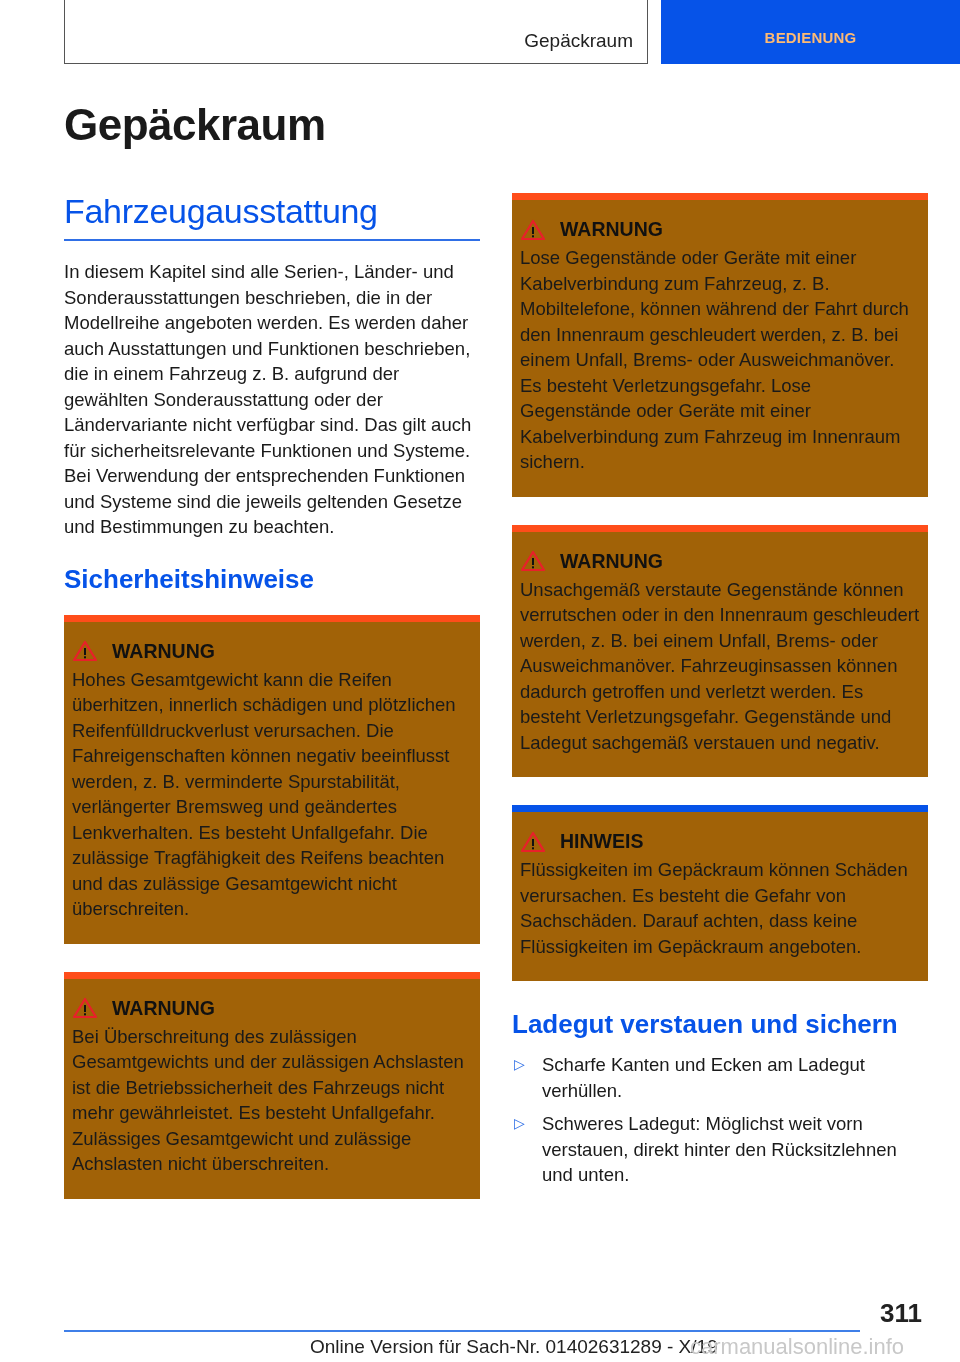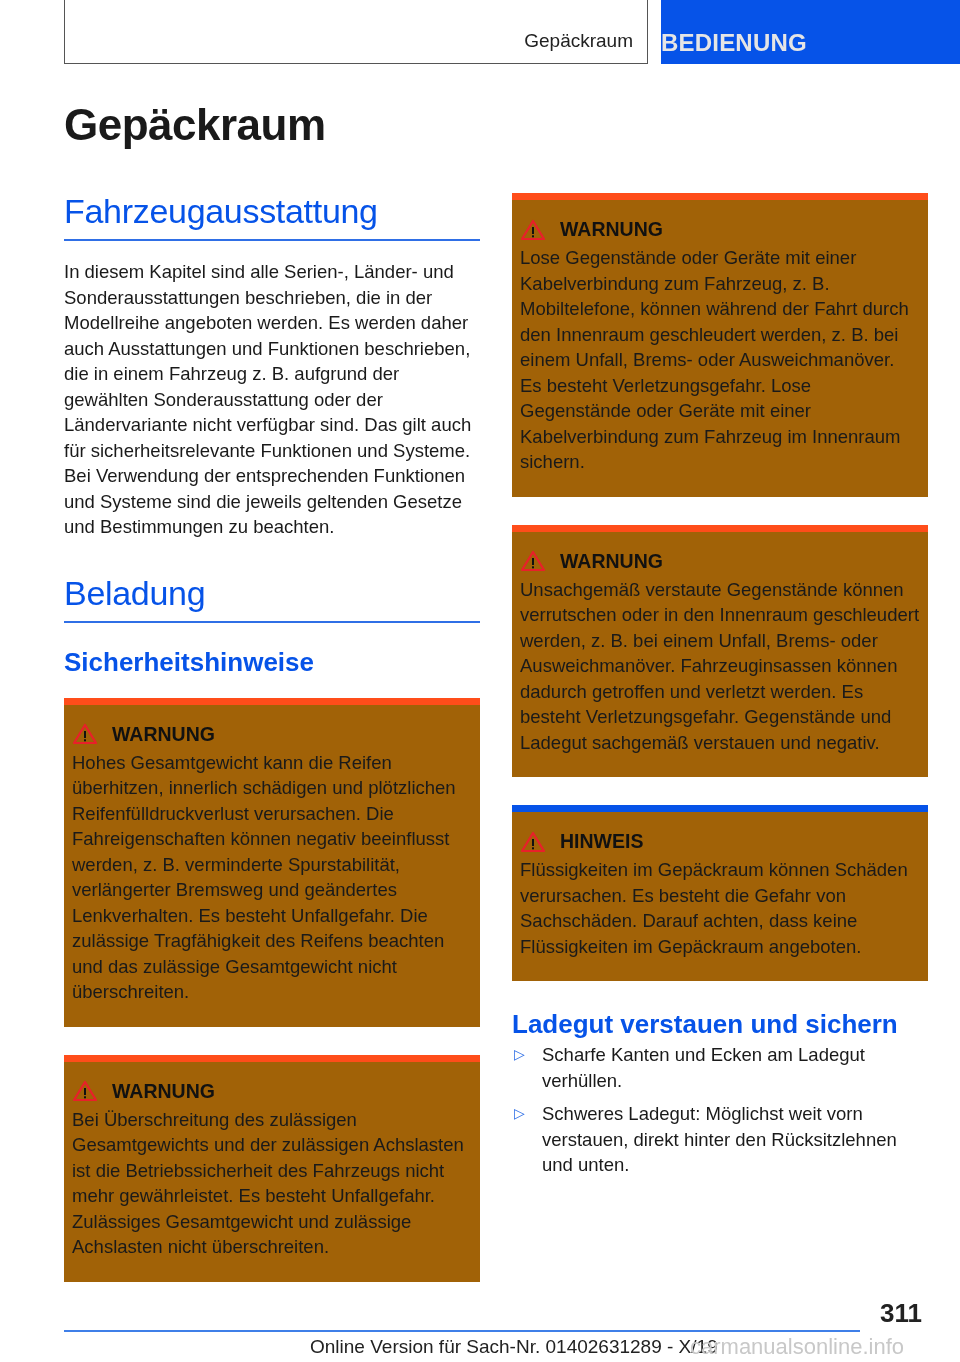--- a/index.html
+++ b/index.html
@@ -2,22 +2,22 @@
 <html><head>
 <meta charset="utf-8">
 <style>
   html, body { margin:0; padding:0; }
   body { width:960px; height:1362px; background:#fff; position:relative; overflow:hidden;
          font-family:"Liberation Sans", "DejaVu Sans", sans-serif; color:#1a1a1a; }
   .hdr-left { position:absolute; left:64px; top:0; width:584px; height:64px;
               border:1px solid #555; border-top:none; box-sizing:border-box; background:#fff; }
   .hdr-left span { position:absolute; right:14px; top:30px; font-size:19px; color:#222; }
   .hdr-right { position:absolute; left:661px; top:0; width:299px; height:64px; background:#0653e8; }
-  .hdr-right span { position:absolute; left:0; right:0; top:29px; text-align:left;
-                    font-size:24px; font-weight:bold; color:#e5e5e5; letter-spacing:0.2px; }
+  .hdr-right span { position:absolute; left:0; right:0; top:29px; text-align:center;
+                    font-size:15px; font-weight:bold; color:#fdba74; letter-spacing:0.2px; }
   .page-title { position:absolute; left:64px; top:100px; font-size:44px; font-weight:bold; color:#1a1a1a; margin:0; letter-spacing:-0.5px; }
   .col { position:absolute; width:416px; }
   .h1 { font-size:34px; font-weight:normal; color:#0653e8; margin:0; padding-bottom:8px;
         border-bottom:2px solid #2f6fe6; letter-spacing:-0.3px; }
   .h2 { font-size:26px; font-weight:bold; color:#0653e8; margin:0; }
   .p { font-size:18.5px; line-height:25.5px; margin:0; color:#1a1a1a; }
   .box { background:#a16207; border-top:7px solid #ff4d1a; padding:18px 8px 22px 8px; box-sizing:border-box; }
   .box.note { border-top-color:#0653e8; }
   .box-head { display:flex; align-items:center; gap:14px; margin-bottom:4px; }
   .box-head b { font-size:19.5px; font-weight:bold; color:#111; }
@@ -48,21 +48,20 @@
 <div class="hdr-right">
   <span>BEDIENUNG</span>
 </div>
 
 <h1 class="page-title">Gepäckraum</h1>
 
 <div class="col" style="left:64px; top:192px;">
   <h2 class="h1">Fahrzeugausstattung</h2>
   <p class="p" style="margin-top:18px;">In diesem Kapitel sind alle Serien-, Länder- und Sonderausstattungen beschrieben, die in der Modellreihe angeboten werden. Es werden daher auch Ausstattungen und Funktionen beschrieben, die in einem Fahrzeug z. B. aufgrund der gewählten Sonderausstattung oder der Ländervariante nicht verfügbar sind. Das gilt auch für sicherheitsrelevante Funktionen und Systeme. Bei Verwendung der entsprechenden Funktionen und Systeme sind die jeweils geltenden Gesetze und Bestimmungen zu beachten.</p>
 
-  <h2 class="h1" style="margin-top:34px;">Beladung</h2>
   <h3 class="h2" style="margin-top:24px;">Sicherheitshinweise</h3>
 
   <div class="box" style="margin-top:20px;">
     <div class="box-head">
       <svg class="tri">
           <use href="#tri"></use>
         </svg>
       <b>WARNUNG</b>
     </div>
     <p class="p">Hohes Gesamtgewicht kann die Reifen überhitzen, innerlich schädigen und plötzlichen Reifenfülldruckverlust verursachen. Die Fahreigenschaften können negativ beeinflusst werden, z. B. verminderte Spurstabilität, verlängerter Bremsweg und geändertes Lenkverhalten. Es besteht Unfallgefahr. Die zulässige Tragfähigkeit des Reifens beachten und das zulässige Gesamtgewicht nicht überschreiten.</p>
@@ -103,21 +102,21 @@
   <div class="box note" style="margin-top:28px;">
     <div class="box-head">
       <svg class="tri">
           <use href="#tri"></use>
         </svg>
       <b>HINWEIS</b>
     </div>
     <p class="p">Flüssigkeiten im Gepäckraum können Schäden verursachen. Es besteht die Gefahr von Sachschäden. Darauf achten, dass keine Flüssigkeiten im Gepäckraum angeboten.</p>
   </div>
 
-  <h3 class="h2" style="margin-top:28px; margin-bottom:2px;">Ladegut verstauen und sichern</h3>
+  <h3 class="h2" style="margin-top:28px; margin-bottom:12px;">Ladegut verstauen und sichern</h3>
   <div class="bul">
     <span class="mk">▷</span>
     <span>Scharfe Kanten und Ecken am Ladegut verhüllen.</span>
   </div>
   <div class="bul">
     <span class="mk">▷</span>
     <span>Schweres Ladegut: Möglichst weit vorn verstauen, direkt hinter den Rücksitzlehnen und unten.</span>
   </div>
 </div>
 

